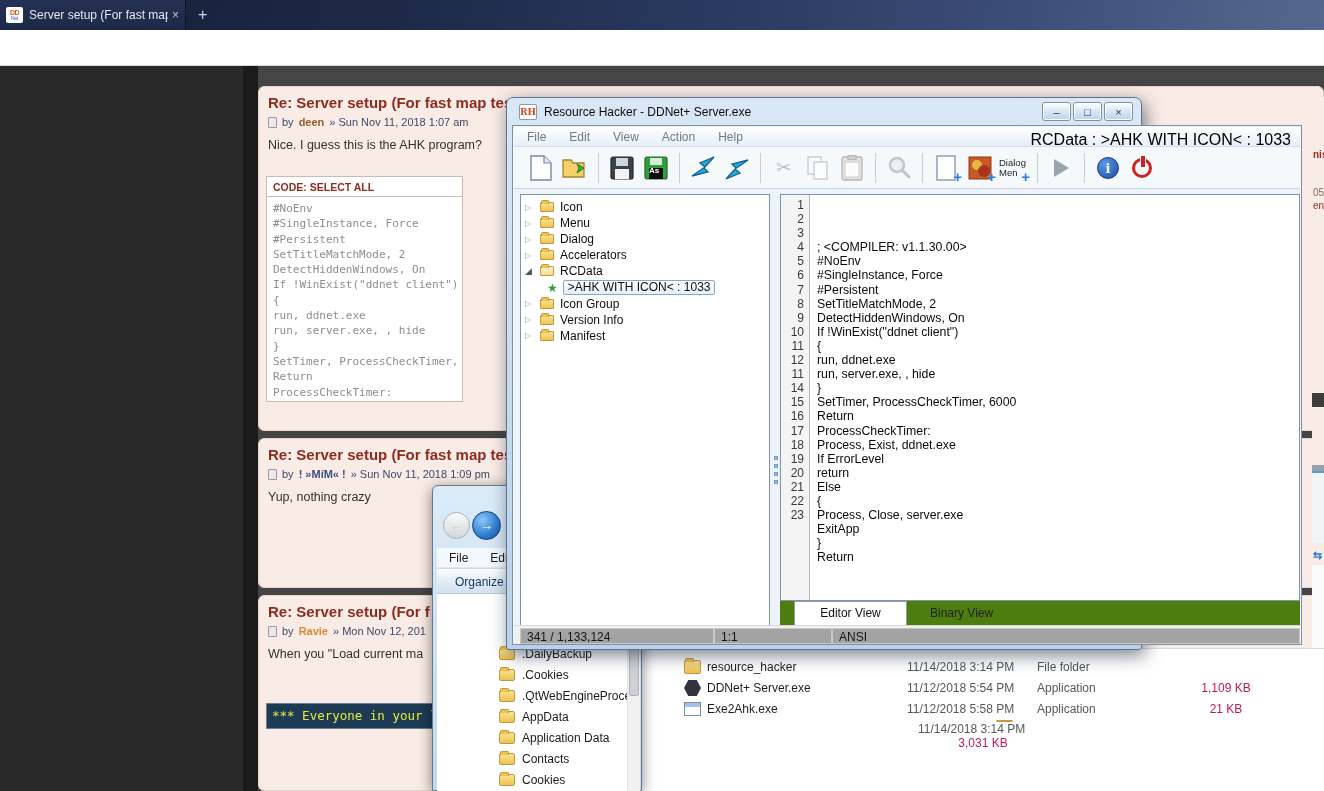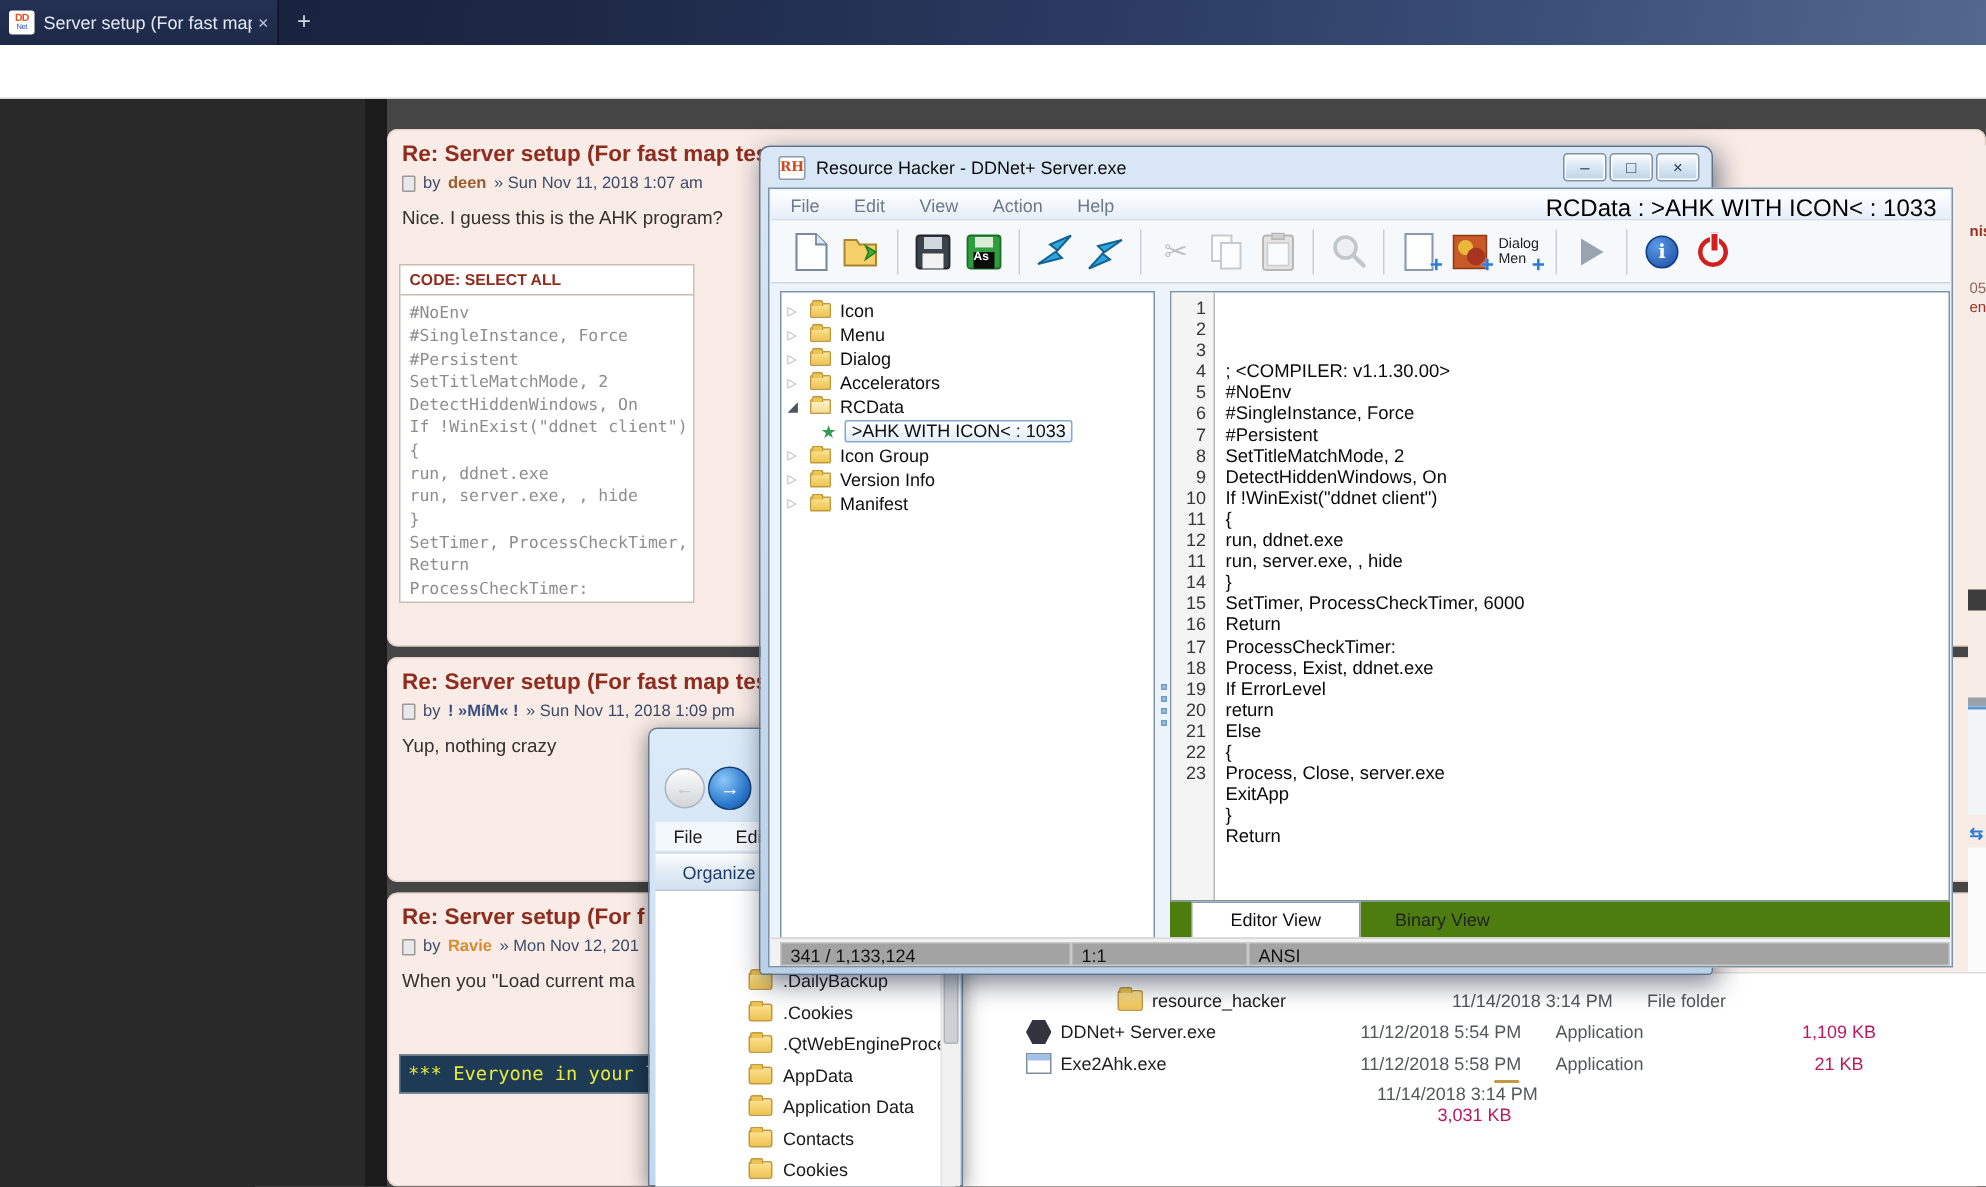--- a/index.html
+++ b/index.html
@@ -255,21 +255,21 @@
     <span class="frag" style="top:103px;color:#9c2d20">en</span>
     <span class="frag" style="top:296px;left:0;width:12px;height:14px;background:#3c3c3c"></span>
     <span class="frag" style="top:368px;left:0;width:12px;height:6px;background:#98a2aa"></span>
     <span class="frag" style="top:374px;left:0;width:12px;height:72px;background:#f2f5f8;border-top:2px solid #5a9ad9"></span>
     <span class="frag" style="top:452px;color:#2f7cd0;font-weight:bold;font-size:11px">⇆</span>
     <span class="frag" style="top:468px;left:0;width:12px;height:83px;background:#fbfbfc"></span>
   </div>
 
   <div id="files" class="abs">
 
-      <div class="frow" style="top: 8px; justify-content: flex-end;">
+      <div class="frow" style="top: 8px;">
         <span class="ficon ic-folder"></span>
         <span class="fname">resource_hacker</span>
         <span class="fdate">11/14/2018 3:14 PM</span>
         <span class="ftype">File folder</span>
         <span class="fsize"></span>
       </div>
 
       <div class="frow" style="top: 29px;">
         <span class="ficon ic-hex"></span>
         <span class="fname">DDNet+ Server.exe</span>

